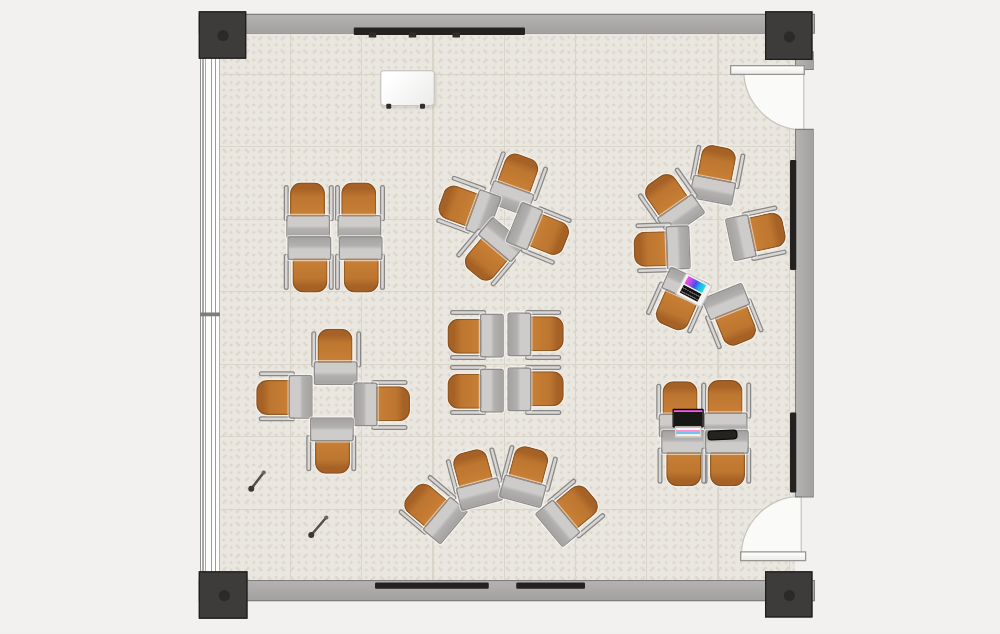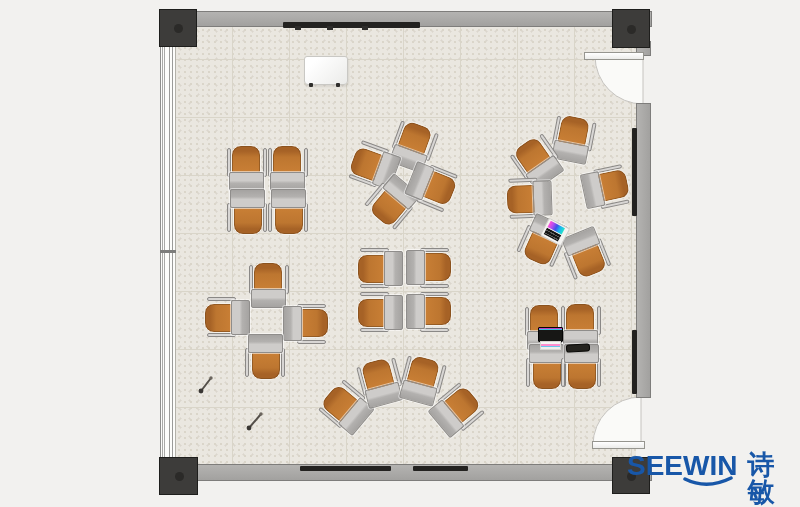--- a/index.html
+++ b/index.html
@@ -311,23 +311,14 @@
       <div class="foot" style="left: 336px; top: 83px;"></div>
       <div class="laptop1" style="left: 555px; top: 232px; transform: translate(-50%, -50%) rotate(28deg);">
         <div class="scr"></div>
         <div class="kbd"></div>
       </div>
       <div class="laptop2-panel" style="left: 538px; top: 327px; width: 23px; height: 13px;"></div>
       <div class="laptop2-strip" style="left: 540px; top: 341px; width: 19px; height: 7px;"></div>
       <div class="tablet" style="left: 566px; top: 344px; width: 22px; height: 6px; transform: rotate(-3deg);"></div>
     </div>
 
-  <div id="logo" style="left: 627px; top: 452px;">
-    <div>
-      <span class="brand" style="color: rgb(24, 87, 168);">SEEWIN</span>
-      <svg class="swoosh" width="110" height="12" viewBox="0 0 110 12">
-        <path id="swoosh-path" d="M58,3 Q80,14 104,2" fill="none" stroke-width="3.5" stroke-linecap="round" stroke="#1857a8"></path>
-      </svg>
-    </div>
-    <span class="cn" style="color: rgb(24, 87, 168);">诗敏</span>
-  </div>
 
 </div>
 
 </body></html>

